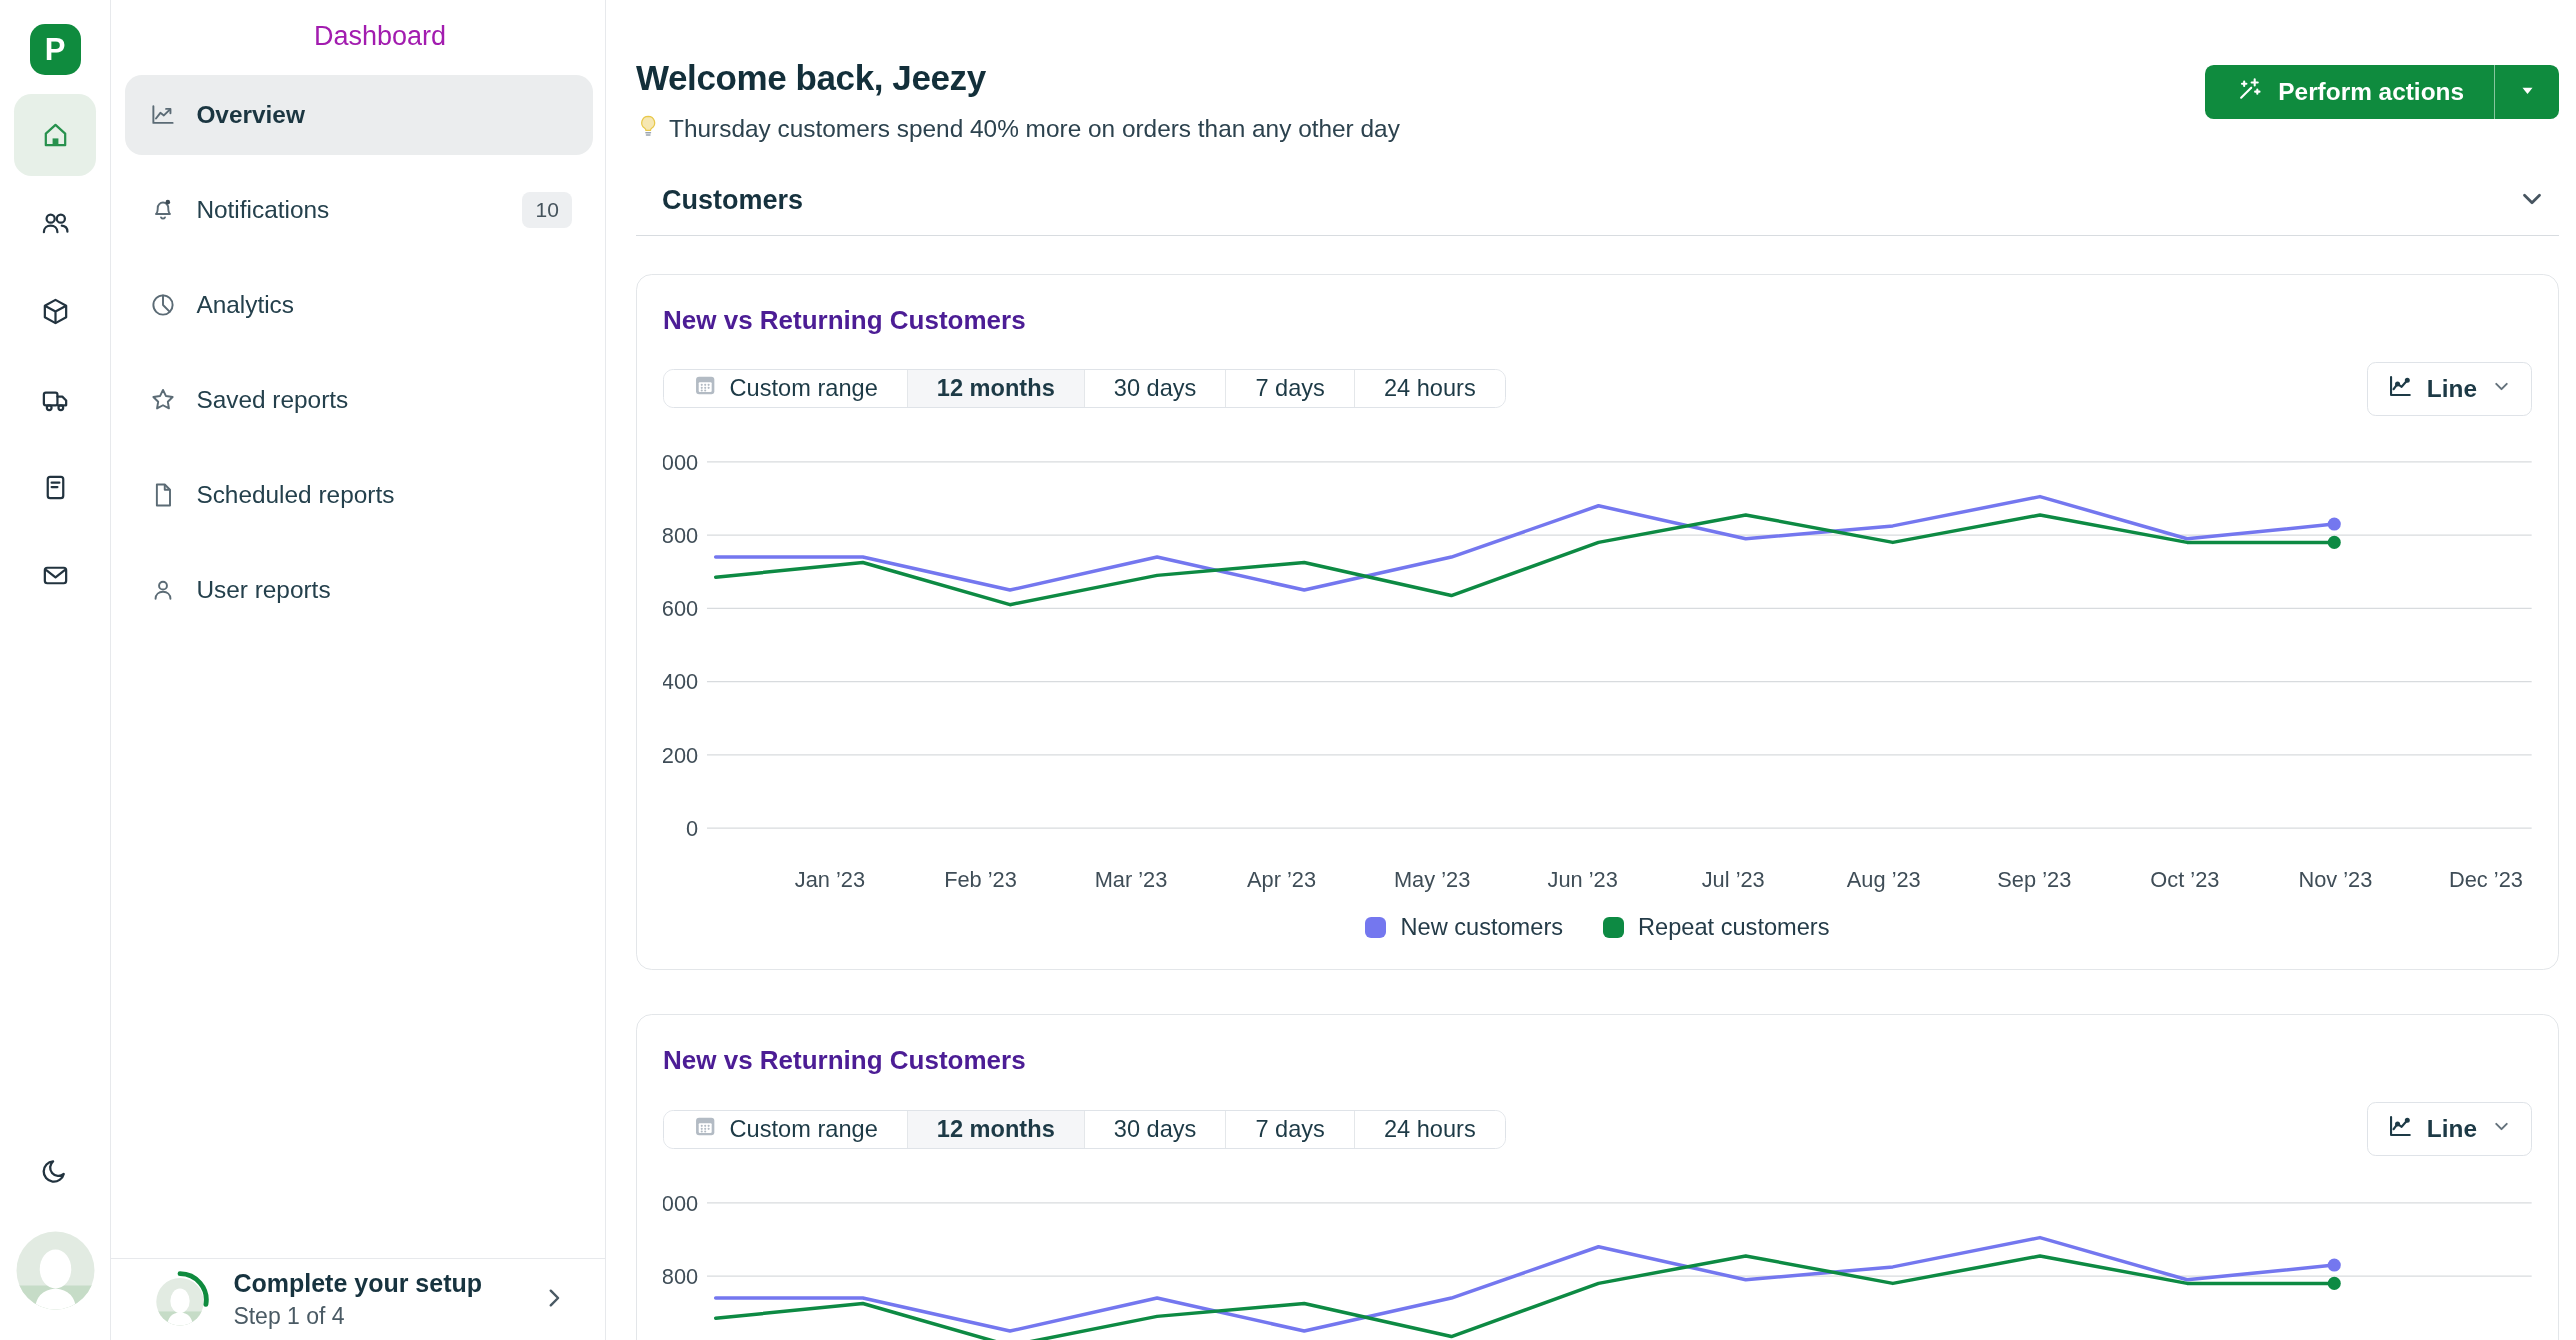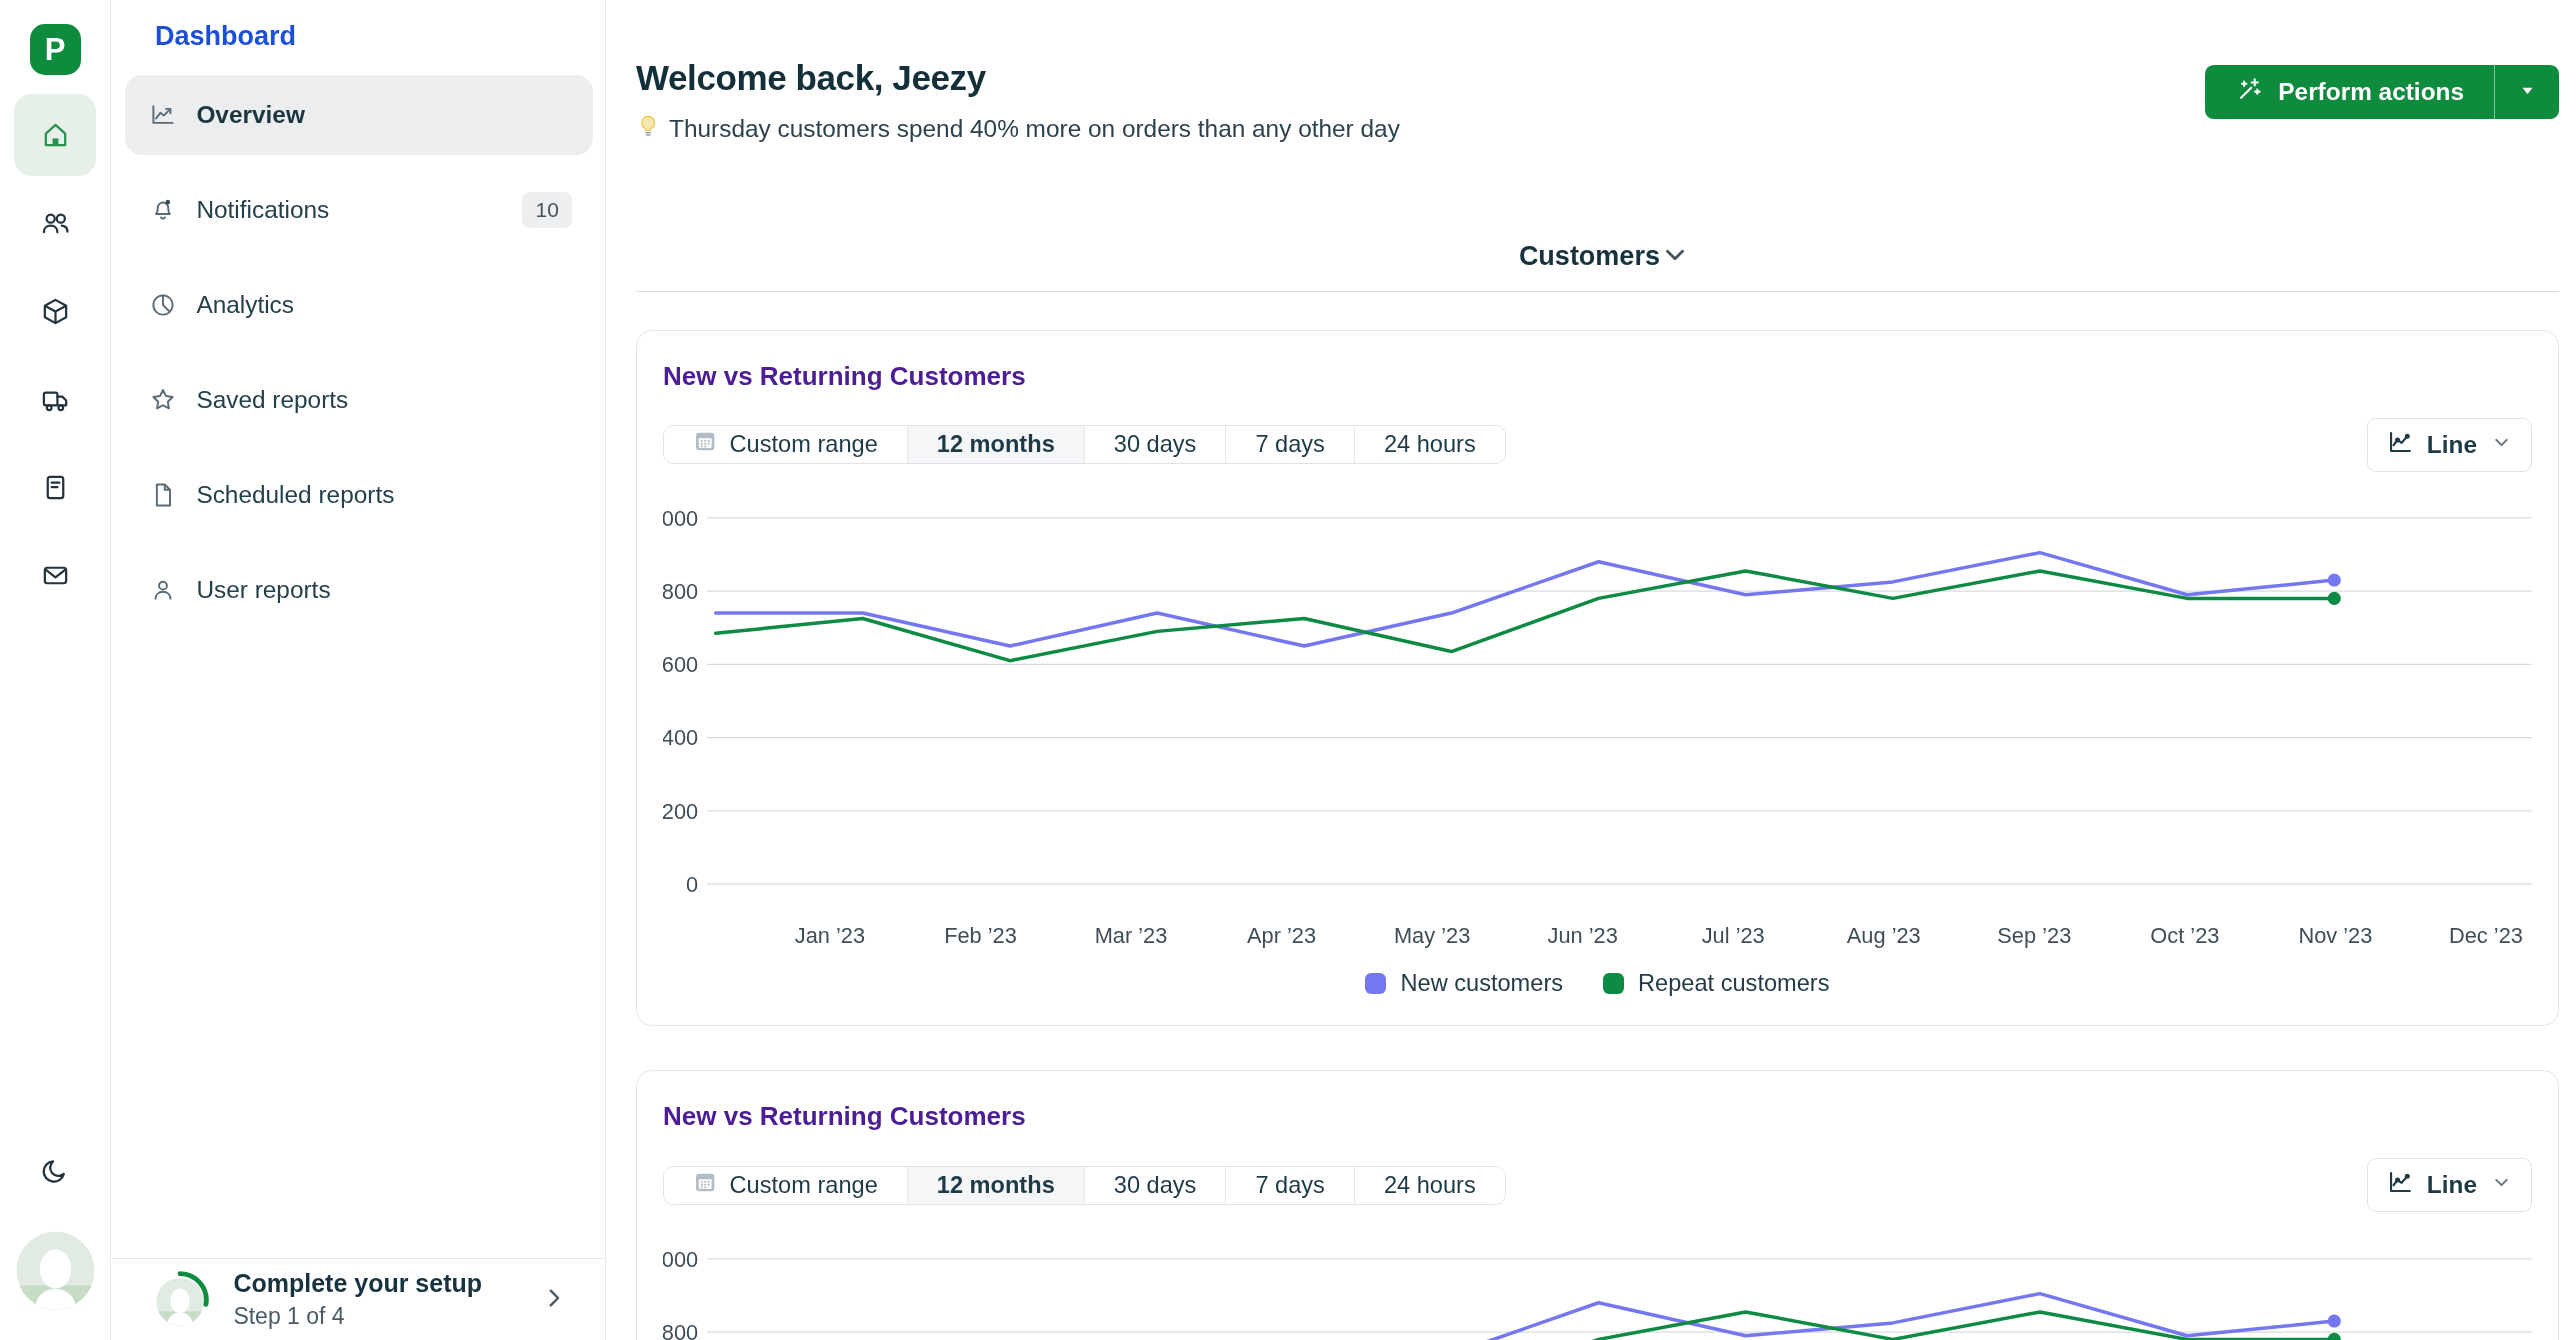--- a/index.html
+++ b/index.html
@@ -15,21 +15,21 @@
   .rail-item { width:82px; height:82px; border:none; background:transparent; border-radius:17.5px;
     display:flex; align-items:center; justify-content:center; color:#22333f; margin-bottom:6.1px; cursor:pointer; }
   .rail-item.active { background:#e7f0e8; color:#27914d; }
   .rail-item svg, .sb-ic svg { display:block; }
   .rail-spacer { flex:1; }
   .avatar-wrap { width:87px; height:87px; margin:8.7px 0 26px; }
 
   
   .sidebar { width:495px; height:100%; border-right:1.3px solid #e7e9ec; position:relative;
     display:flex; flex-direction:column; flex:0 0 auto; }
-  .sb-title { font-size:27px; font-weight:700; color:#1d4ed8; padding:21px 0 23px 44px; }
+  .sb-title { font-size:27px; font-weight:400; color:#a21caf; padding:21px 0 23px 44px;text-align:center; }
   .sb-item { display:flex; align-items:center; height:80px; margin:0 12.2px 15px 14px;
     border-radius:17px; padding:0 21px 0 24.4px; cursor:pointer; color:#24404c; }
   .sb-item.selected { background:#ebedee; }
   .sb-ic { width:28px; height:28px; color:#5b6b75; margin-right:19px; flex:0 0 auto; }
   .sb-label { font-size:24.4px; }
   .sb-item.selected .sb-label { font-weight:700; color:#1b3641; }
   .sb-badge { margin-left:auto; background:#edeff1; color:#45535c; font-size:21px;
     border-radius:7.9px; padding:6.1px 13px; }
   .setup { position:absolute; left:0; bottom:0; width:100%; height:82px;
     border-top:1.3px solid #e7e9ec; display:flex; align-items:center; padding-left:40px; cursor:pointer; background:#fff; }
@@ -43,22 +43,22 @@
   .main { flex:1; padding:0 19px 0 30px; }
   .hdr { display:flex; align-items:flex-start; justify-content:space-between; padding-top:58px; }
   .welcome { font-size:35px; font-weight:700; color:#132f3a; letter-spacing:-0.4px; }
   .tip { display:flex; align-items:center; gap:8.7px; margin-top:15.7px; font-size:24.4px; color:#2c424e; }
   .actions-btn { display:flex; height:54px; border-radius:8.7px; overflow:hidden; margin-top:7px; cursor:pointer; }
   .actions-main { background:#0f8b3e; color:#fff; display:flex; align-items:center; gap:15.7px;
     padding:0 30px; font-size:24.4px; font-weight:700; border:none; cursor:pointer; }
   .actions-caret { background:#0f8b3e; border:none; border-left:1.3px solid rgba(255,255,255,.5);
     width:65px; display:flex; align-items:center; justify-content:center; cursor:pointer; }
 
-  .section-hd { display:flex; align-items:center; justify-content:center;
-    margin-top:96px; padding:0 12.2px 17.5px 26px; border-bottom:1.3px solid #d8dce0; }
+  .section-hd { display:flex; align-items:center; justify-content:space-between;
+    margin-top:40px; padding:0 12.2px 17.5px 26px; border-bottom:1.3px solid #d8dce0; }
   .section-title { font-size:27px; font-weight:700; color:#16323e; }
   .section-chev { color:#475560; background:none; border:none; cursor:pointer; }
 
   .card { border:1.3px solid #e3e6e9; border-radius:15.7px; background:#fff;
     margin-top:38px; padding:30px 26px 21px 26px; }
   .card + .card { margin-top:44px; }
   .card-title { font-size:26px; font-weight:700; color:#4c1d95; }
   .card-controls { display:flex; align-items:center; justify-content:space-between; margin-top:26px; }
   .seg { display:inline-flex; border:1.3px solid #dfe3e8; border-radius:10.5px; height:39px; overflow:hidden; }
   .seg-btn { display:flex; align-items:center; gap:12.2px; padding:0 29px; font-size:23.6px; color:#1d3a46;

